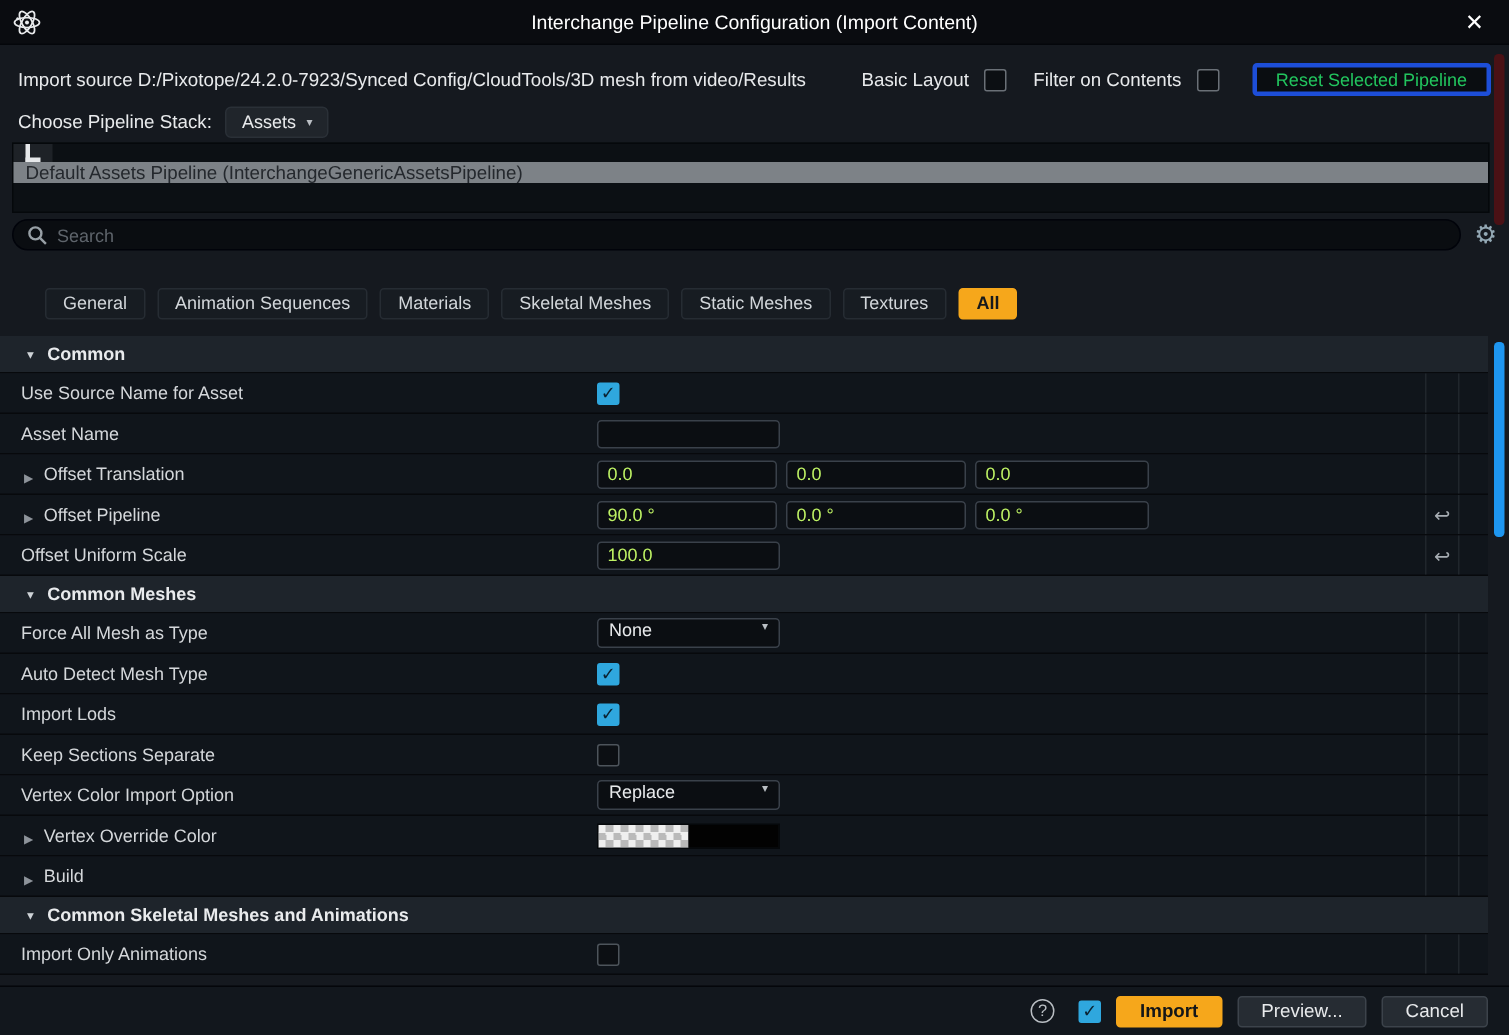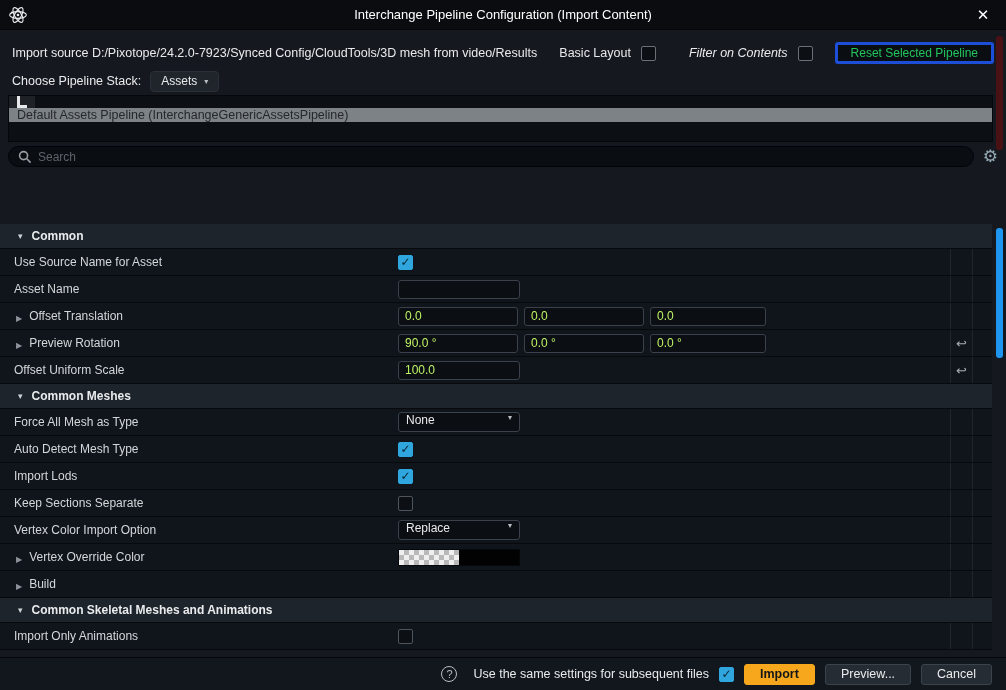--- a/index.html
+++ b/index.html
@@ -217,21 +217,21 @@
     <span class="title">Interchange Pipeline Configuration (Import Content)</span>
     <span class="close-btn">✕</span>
   </div>
 
   <div class="row-toolbar">
     <span class="import-source">Import source D:/Pixotope/24.2.0-7923/Synced Config/CloudTools/3D mesh from video/Results</span>
     <span class="grp" style="margin-left:auto;">
       <span class="cb-label">Basic Layout</span>
       <span class="tb-checkbox"></span>
     </span>
-    <span class="grp" style="margin-left:33px;font-style:italic;">
+    <span class="grp" style="margin-left:18px;">
       <span class="cb-label">Filter on Contents</span>
       <span class="tb-checkbox"></span>
     </span>
     <span class="reset-pipeline-btn">Reset Selected Pipeline</span>
   </div>
 
   <div class="row-stack">
     <span class="stack-label">Choose Pipeline Stack:</span>
     <span class="stack-dd">
       <span>Assets</span>
@@ -252,20 +252,29 @@
     <div class="search-box">
       <svg width="14" height="14" viewBox="0 0 14 14" fill="none" stroke="#98a0a6" stroke-width="1.6">
         <circle cx="5.6" cy="5.6" r="4"></circle>
         <line x1="8.8" y1="8.8" x2="12.6" y2="12.6"></line>
       </svg>
       <input class="search-input" placeholder="Search" style="">
     </div>
     <span class="gear">⚙</span>
   </div>
 
+  <div class="tabs">
+    <span class="tab">General</span>
+    <span class="tab">Animation Sequences</span>
+    <span class="tab">Materials</span>
+    <span class="tab">Skeletal Meshes</span>
+    <span class="tab">Static Meshes</span>
+    <span class="tab">Textures</span>
+    <span class="tab active">All</span>
+  </div>
 
   <div class="props">
 
     <div class="psection">
       <span class="scaret">▾</span>
       <span>Common</span>
     </div>
 
     <div class="prow">
       <div class="plabel">
@@ -305,21 +314,21 @@
       </div>
       <div class="rail">
           <div class="rail-cell a"></div>
           <div class="rail-cell b"></div>
         </div>
     </div>
 
     <div class="prow">
       <div class="plabel">
         <span class="ecaret">▶</span>
-        <span>Preview Rotation</span>
+        <span>Offset Pipeline</span>
       </div>
       <div class="pvalue">
         <input class="tin vec" value="90.0 °" style="">
         <input class="tin vec" value="0.0 °" style="">
         <input class="tin vec3" value="0.0 °" style="">
       </div>
       <div class="rail">
         <div class="rail-cell a">
           <span class="reset-arrow">↩</span>
         </div>
@@ -462,21 +471,20 @@
       <div class="rail">
           <div class="rail-cell a"></div>
           <div class="rail-cell b"></div>
         </div>
     </div>
 
   </div>
 
   <div class="footer">
     <span class="help-icon">?</span>
-    <span class="footer-label">Use the same settings for subsequent files</span>
     <span class="checkbox checked"></span>
     <span class="btn btn-primary">Import</span>
     <span class="btn">Preview...</span>
     <span class="btn">Cancel</span>
   </div>
 
   <div class="scroll-track">
     <div class="scroll-red"></div>
     <div class="scroll-thumb"></div>
   </div>

